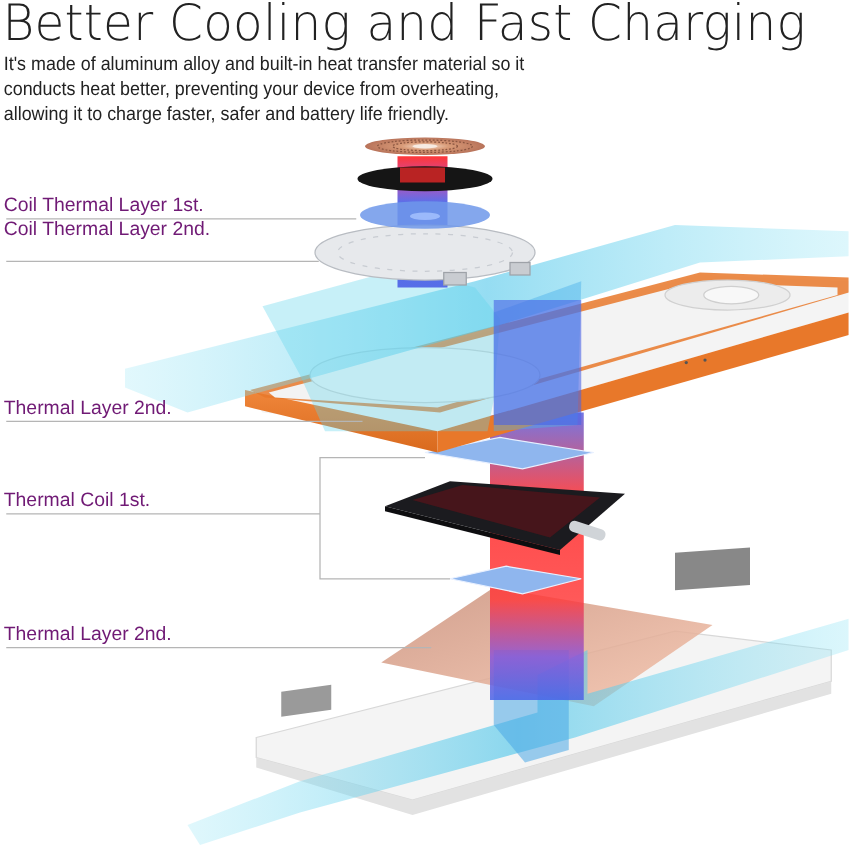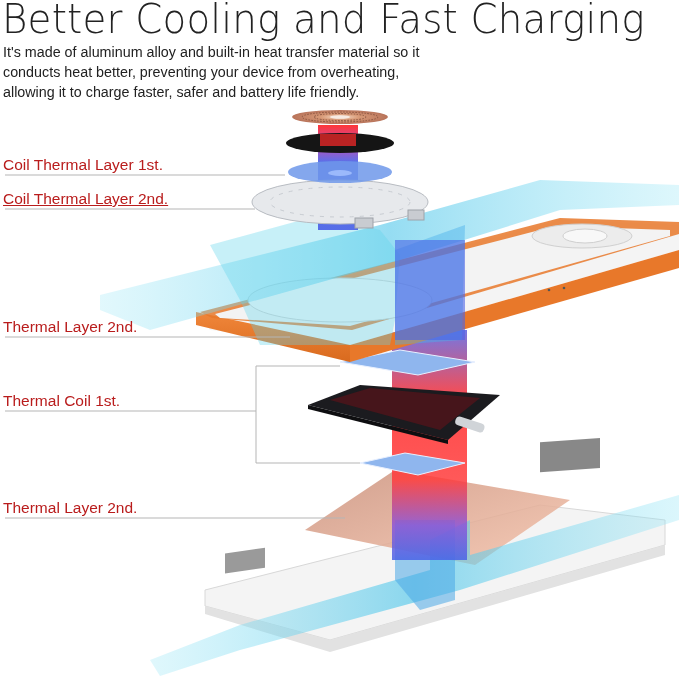--- a/index.html
+++ b/index.html
@@ -1,21 +1,21 @@
 <!DOCTYPE html>
 <html><head>
   <meta charset="utf-8">
   <style>
     html, body { margin: 0; padding: 0; background: #ffffff; }
     body { width: 679px; height: 676px; position: relative; overflow: hidden; font-family: "DejaVu Sans", sans-serif; color: #1a1a1a; }
     .headline { position: absolute; left: 2px; top: -6px; font-family: "DejaVu Sans", sans-serif; font-weight: 200; font-size: 40px; letter-spacing: 0.2px; color: #222; white-space: nowrap; line-height: 50px; transform: scaleX(0.97); transform-origin: left top; }
     .desc { position: absolute; left: 3px; top: 42px; width: 520px; font-family: "Liberation Sans", sans-serif; font-size: 15.4px; line-height: 20px; color: #222; transform: scaleX(0.93); transform-origin: left top; }
     .desc p { margin: 0; white-space: nowrap; }
     .art { position: absolute; left: 0; top: 0; width: 679px; height: 676px; }
-    .callout { position: absolute; left: 3px; font-family: "Liberation Sans", sans-serif; font-size: 15.5px; color: #b91c1c; white-space: nowrap; line-height: 18px; }
+    .callout { position: absolute; left: 3px; font-family: "Liberation Sans", sans-serif; font-size: 15.5px; color: #701a75; white-space: nowrap; line-height: 18px; }
   </style>
 </head>
 <body>
 
 <svg class="art" viewBox="0 0 679 676" xmlns="http://www.w3.org/2000/svg">
   <defs>
     <linearGradient id="airflow" x1="0" y1="0" x2="1" y2="0">
       <stop offset="0" stop-color="#8fe4f5" stop-opacity="0.35"></stop>
       <stop offset="0.5" stop-color="#4fc6ea" stop-opacity="0.8"></stop>
       <stop offset="1" stop-color="#8fe4f5" stop-opacity="0.4"></stop>
@@ -122,16 +122,16 @@
 </svg>
 
 <div class="headline">Better Cooling and Fast Charging</div>
 <div class="desc">
   <p>It's made of aluminum alloy and built-in heat transfer material so it</p>
   <p>conducts heat better, preventing your device from overheating,</p>
   <p>allowing it to charge faster, safer and battery life friendly.</p>
 </div>
 
 <div class="callout" style="top:156px;">Coil Thermal Layer 1st.</div>
-<div class="callout" style="top:190px;text-decoration:underline;">Coil Thermal Layer 2nd.</div>
+<div class="callout" style="top:175px;">Coil Thermal Layer 2nd.</div>
 <div class="callout" style="top:318px;">Thermal Layer 2nd.</div>
 <div class="callout" style="top:392px;">Thermal Coil 1st.</div>
 <div class="callout" style="top:499px;">Thermal Layer 2nd.</div>
 
 </body></html>

